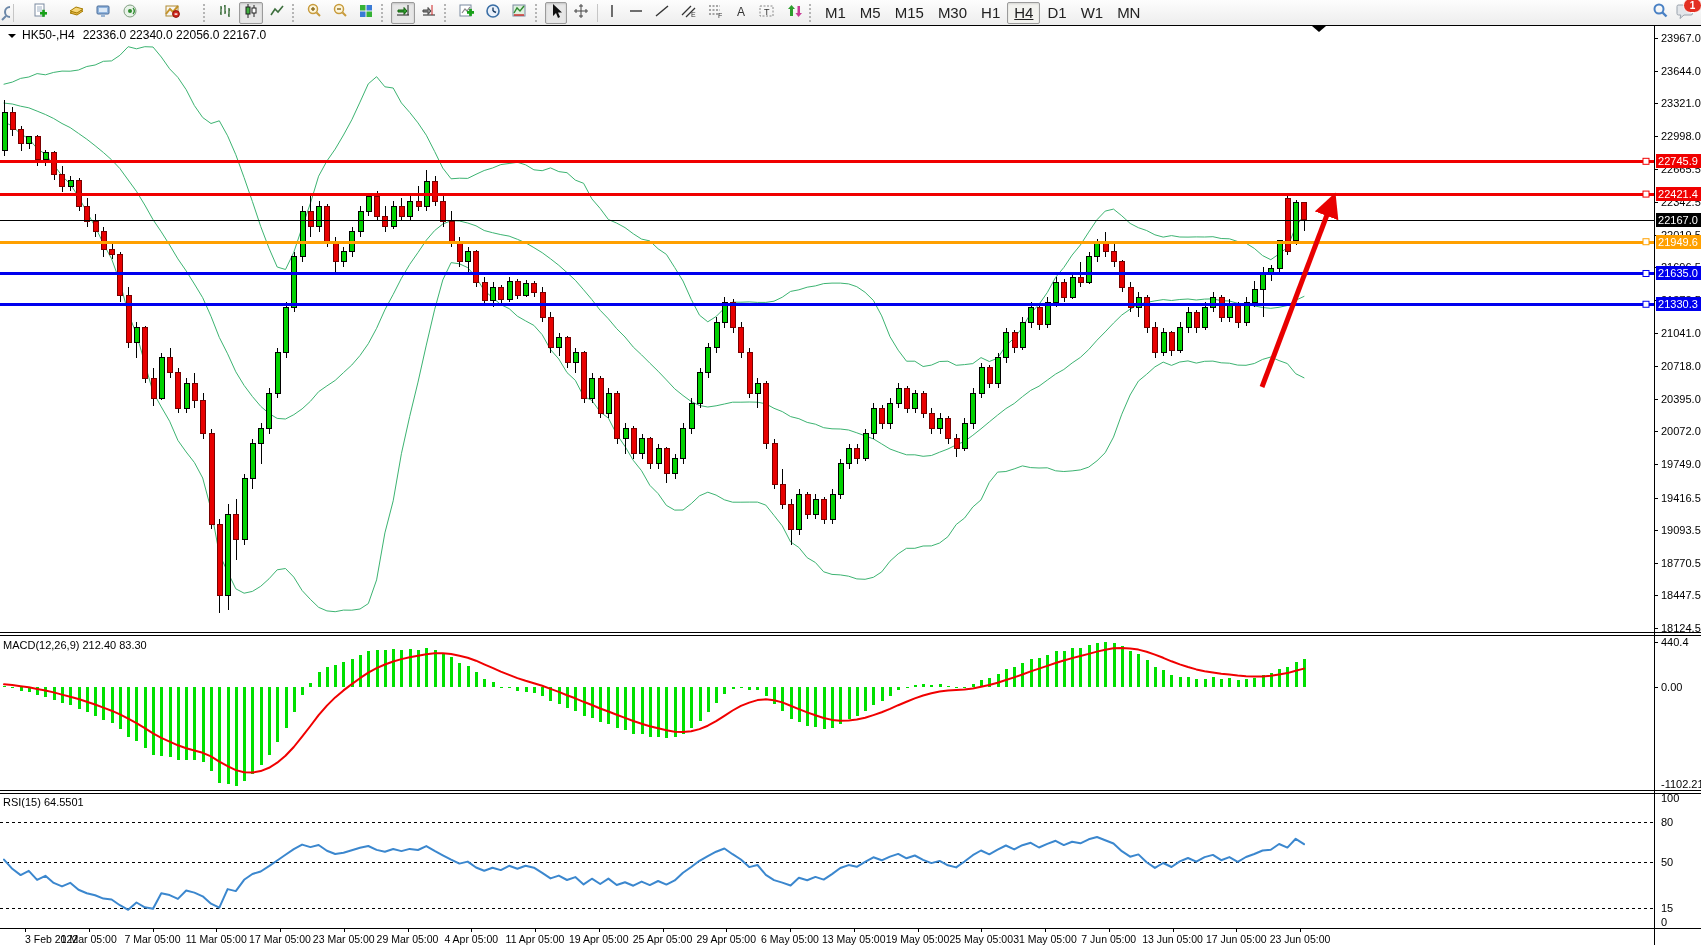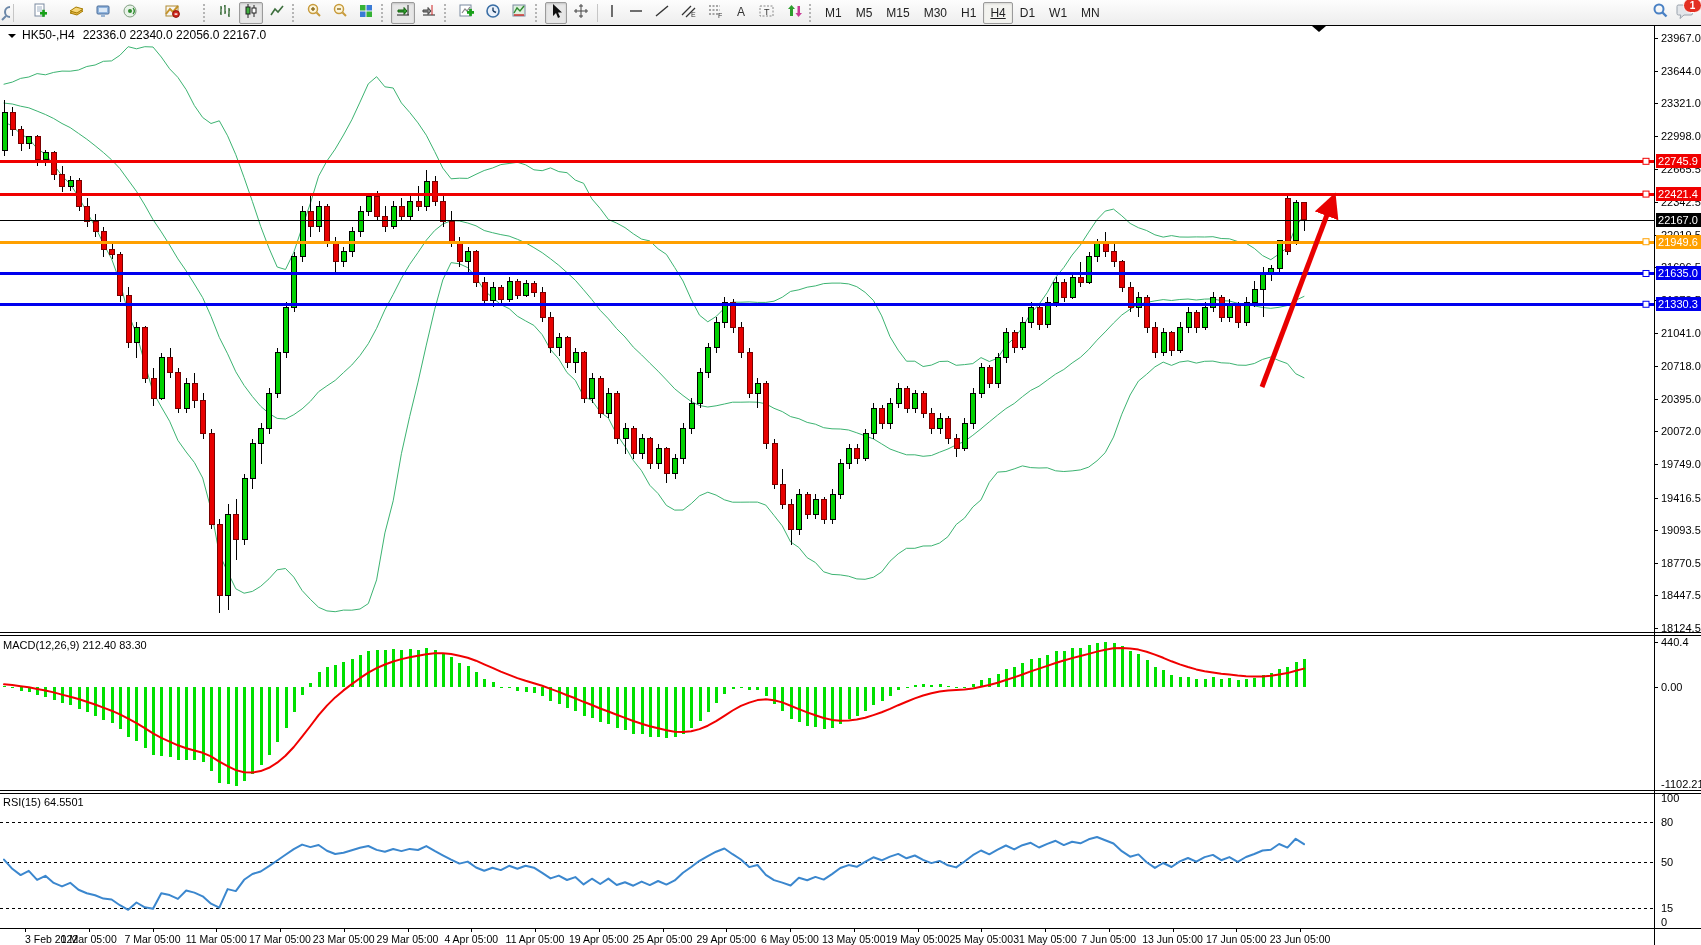--- a/index.html
+++ b/index.html
@@ -8,21 +8,21 @@
   #toolbar{position:absolute;left:0;top:0;width:1701px;height:25px;
     background:linear-gradient(#fdfdfd,#ededed);border-bottom:1px solid #a9a9a9;
     display:flex;align-items:center;font-size:12px;color:#111;}
   .grip{width:5px;height:18px;margin:0 2px;border-left:2px dotted #b5b5b5;}
   .sep{width:1px;height:18px;background:#c6c6c6;margin:0 3px;}
   .tbtn{display:flex;align-items:center;gap:21px;height:20px;padding:0 3px;margin:0 1px;
     border:1px solid transparent;border-radius:2px;cursor:default;flex-direction:column;}
   .tbtn.pressed{background:#e7e7e7;border:1px solid #9b9b9b;box-shadow:inset 0 1px 2px rgba(0,0,0,.15);}
   .tbtn svg{display:block;}
   .caret{font-size:8px;color:#444;margin-left:1px;}
-  .tf{padding:0 6px;height:20px;display:flex;align-items:center;font-size:12px;color:#222;
+  .tf{padding:0 6px;height:20px;display:flex;align-items:center;font-size:15px;color:#222;
     border:1px solid transparent;border-radius:2px;margin:0;}
   .tf.sel{background:#f3f3ef;border:1px solid #9b9b9b;box-shadow:inset 0 1px 2px rgba(0,0,0,.12);text-decoration:underline;}
   #tb-right{position:absolute;right:6px;top:2px;display:flex;align-items:center;gap:6px;}
   #notif{position:relative;}
   #notif-badge{position:absolute;right:-7px;top:-4px;min-width:13px;height:13px;border-radius:8px;
     background:#e33022;color:#fff;font-size:10px;font-weight:bold;display:flex;align-items:center;
     justify-content:center;padding:0 2px;border:1px solid #fff;}
   #cuticon{width:10px;overflow:hidden;height:16px;}
   
   #chart-wrap{position:absolute;left:0;top:25px;width:1701px;height:920px;background:#fff;}

